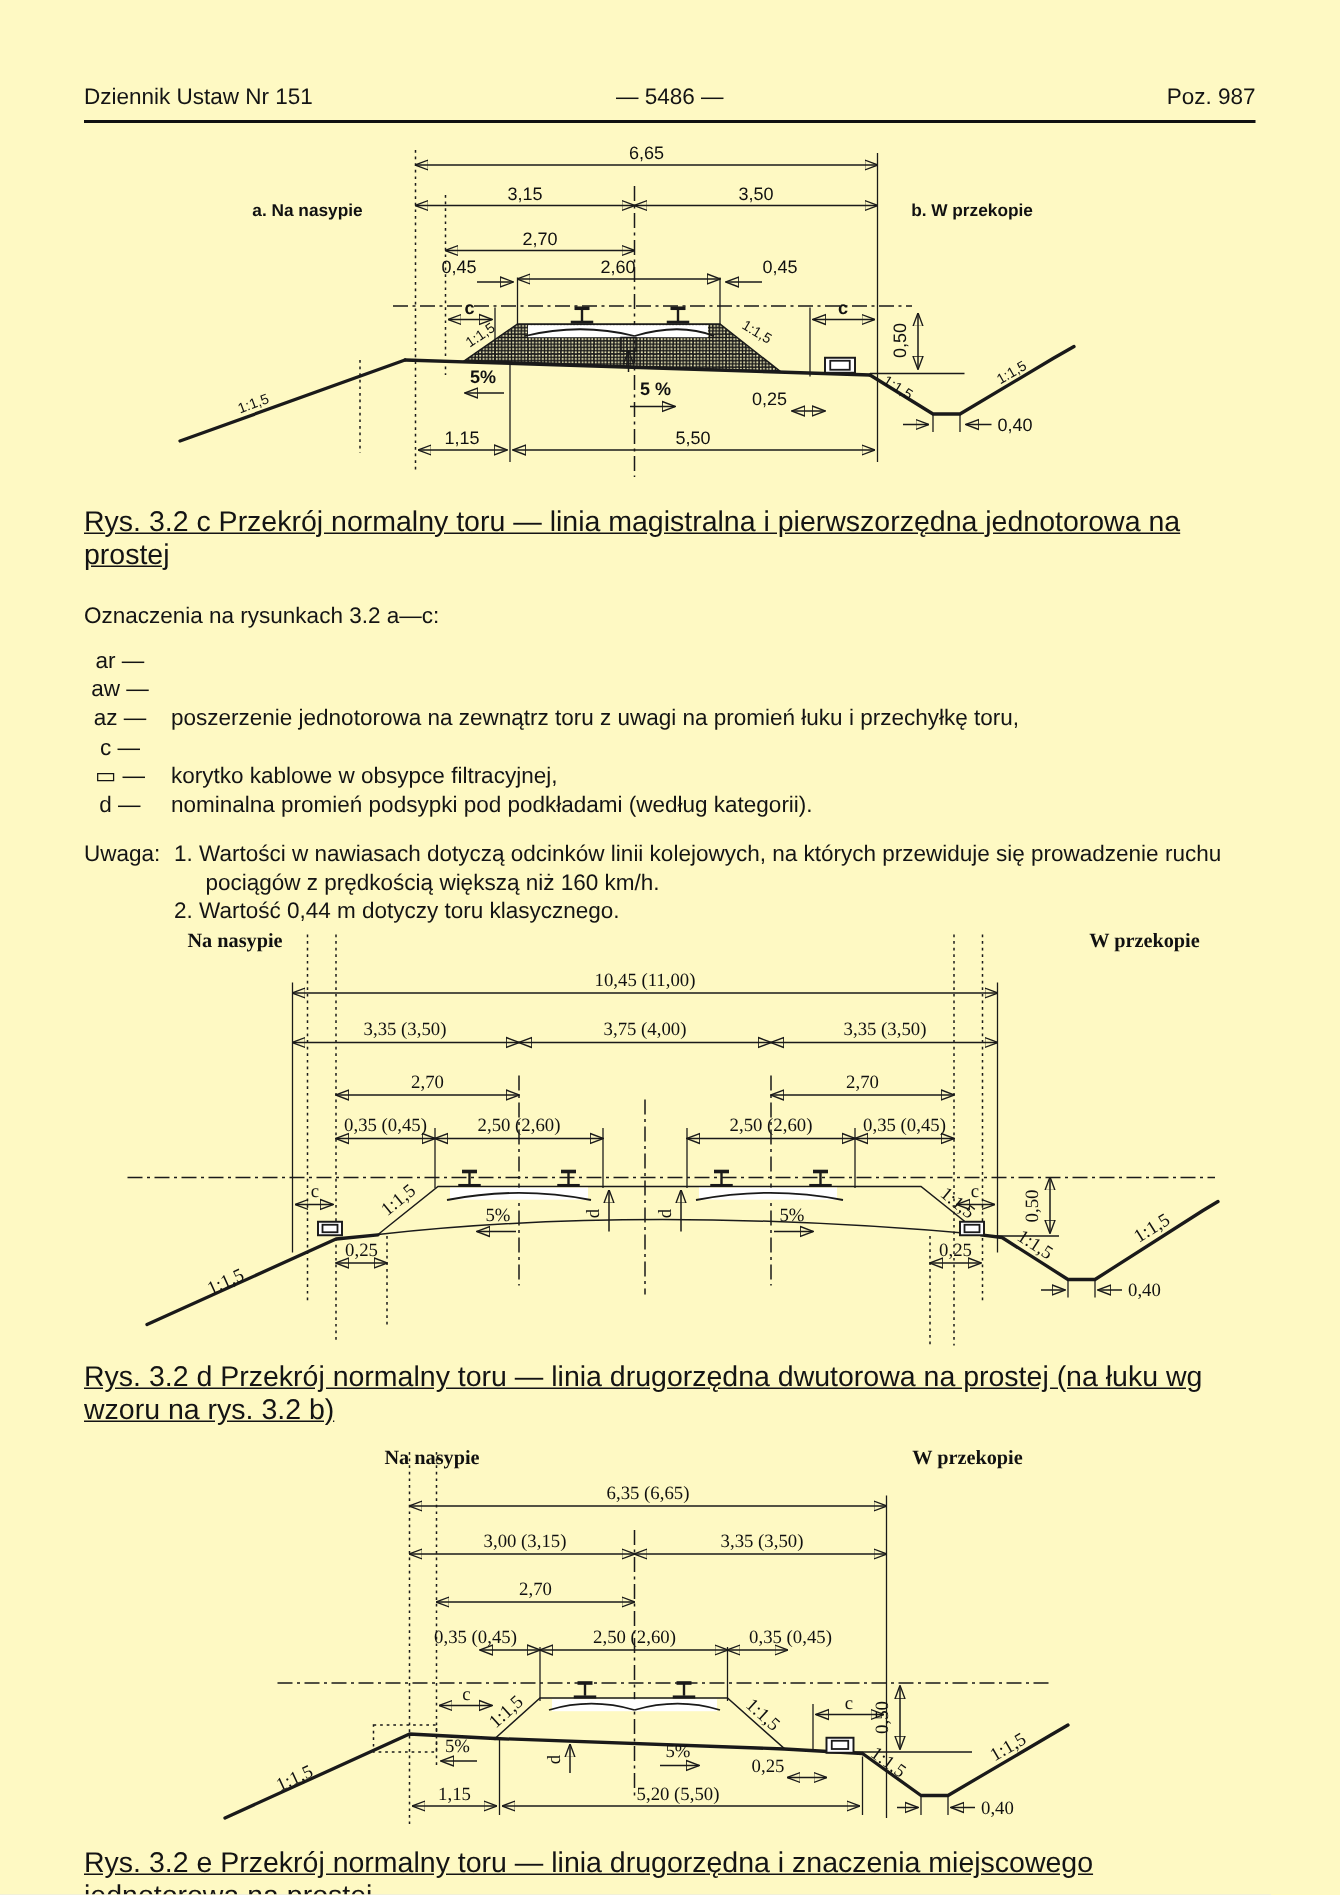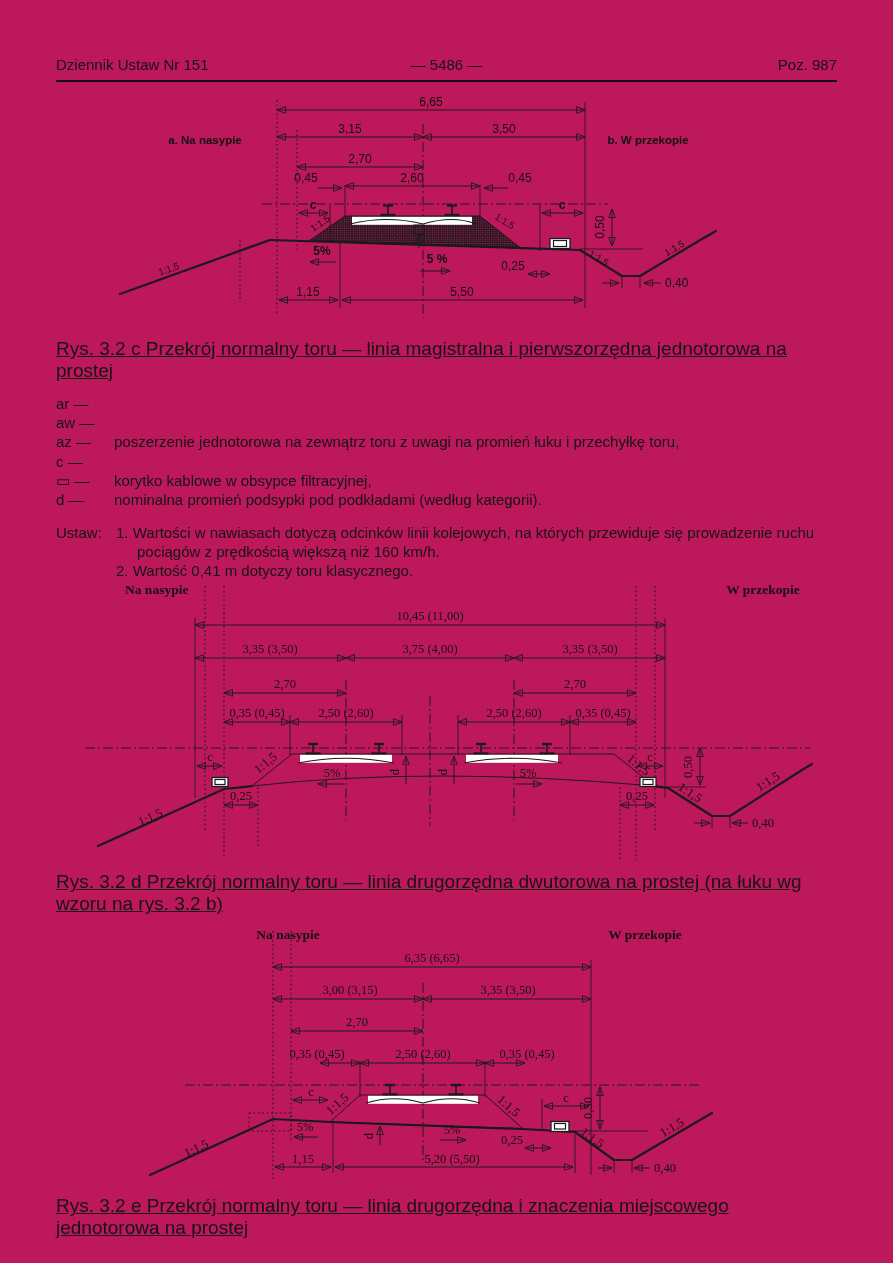--- a/index.html
+++ b/index.html
@@ -1,31 +1,31 @@
 <!DOCTYPE html>
 <html lang="pl"><head>
 <meta charset="utf-8">
 <style>
   html,body{margin:0;padding:0;background:#e8e8e8;}
   .page{
-    width:893px;height:1263px;margin:0 auto;background:#be185d;color:#141414;
+    width:893px;height:1263px;margin:0 auto;background:#fef9c3;color:#141414;
     font-family:"Liberation Sans",sans-serif;position:relative;overflow:hidden;
     box-sizing:border-box;padding-top:56px;
   }
   .hdr{
     margin:0 56px;display:flex;justify-content:space-between;align-items:flex-end;
     font-size:15px;padding-bottom:7px;border-bottom:2.5px solid #111;
   }
   .hdr .c{position:absolute;left:0;right:0;text-align:center;pointer-events:none;}
   .hdr{position:relative;}
   .caption{margin:6px 56px 0;font-size:19px;text-decoration:underline;}
   .para{margin:20px 56px 0;font-size:15px;}
   .legend{margin:12px 56px 0;font-size:15px;line-height:1.28;}
   .lrow{display:flex;}
-  .lsym{width:48px;text-align:left;flex:0 0 48px;white-space:pre;}
+  .lsym{width:48px;text-align:center;flex:0 0 48px;white-space:pre;}
   .ltxt{padding-left:10px;}
   .note{margin:14px 56px 0;font-size:15px;line-height:1.27;display:flex;}
   .nlabel{flex:0 0 60px;}
   .nitems{flex:1;}
   .nitem{padding-left:21px;text-indent:-21px;}
   figure{margin:0;padding:0;}
   
   svg{display:block;}
   svg line,svg path,svg rect,svg polygon,svg polyline{stroke:#1a1a1a;fill:none;}
   .dim{stroke-width:1;}
@@ -152,20 +152,21 @@
     <text class="b" x="437" y="181">5 %</text>
     <text x="513" y="188">0,25</text>
     <text x="308" y="214">1,15</text>
     <text x="462" y="214">5,50</text>
     <text transform="rotate(-90 604 145)" x="604" y="145">0,50</text>
     <text class="ts" x="665" y="205">0,40</text>
   </svg>
   <figcaption class="caption">Rys. 3.2 c Przekrój normalny toru — linia magistralna i pierwszorzędna jednotorowa na prostej</figcaption>
   </figure>
 
+  <p class="para">Oznaczenia na rysunkach 3.2 a—c:</p>
   <div class="legend">
     <div class="lrow">
       <span class="lsym">ar —</span>
     </div>
     <div class="lrow">
       <span class="lsym">aw —</span>
     </div>
     <div class="lrow">
       <span class="lsym">az —</span>
       <span class="ltxt">poszerzenie jednotorowa na zewnątrz toru z uwagi na promień łuku i przechyłkę toru,</span>
@@ -177,24 +178,24 @@
       <span class="lsym">▭ —</span>
       <span class="ltxt">korytko kablowe w obsypce filtracyjnej,</span>
     </div>
     <div class="lrow">
       <span class="lsym">d —</span>
       <span class="ltxt">nominalna promień podsypki pod podkładami (według kategorii).</span>
     </div>
   </div>
 
   <div class="note">
-    <div class="nlabel">Ustaw:</div>
+    <div class="nlabel">Uwaga:</div>
     <div class="nitems">
       <div class="nitem"><span>1.</span> <span>Wartości w nawiasach dotyczą odcinków linii kolejowych, na których przewiduje się prowadzenie ruchu pociągów z prędkością większą niż 160 km/h.</span></div>
-      <div class="nitem"><span>2.</span> <span>Wartość 0,41 m dotyczy toru klasycznego.</span></div>
+      <div class="nitem"><span>2.</span> <span>Wartość 0,44 m dotyczy toru klasycznego.</span></div>
     </div>
   </div>
 
   <figure>
   <svg class="serif" width="893" height="285" viewBox="0 0 893 285">
     <defs>
       <marker id="arr2" viewBox="0 0 10 10" refX="9.5" refY="5" markerWidth="9" markerHeight="9" orient="auto-start-reverse">
         <path d="M0,1.3 L10,5 L0,8.7 Z" fill="#1a1a1a" stroke="none"></path>
       </marker>
       <pattern id="hb2" width="4.4" height="4.4" patternUnits="userSpaceOnUse">

